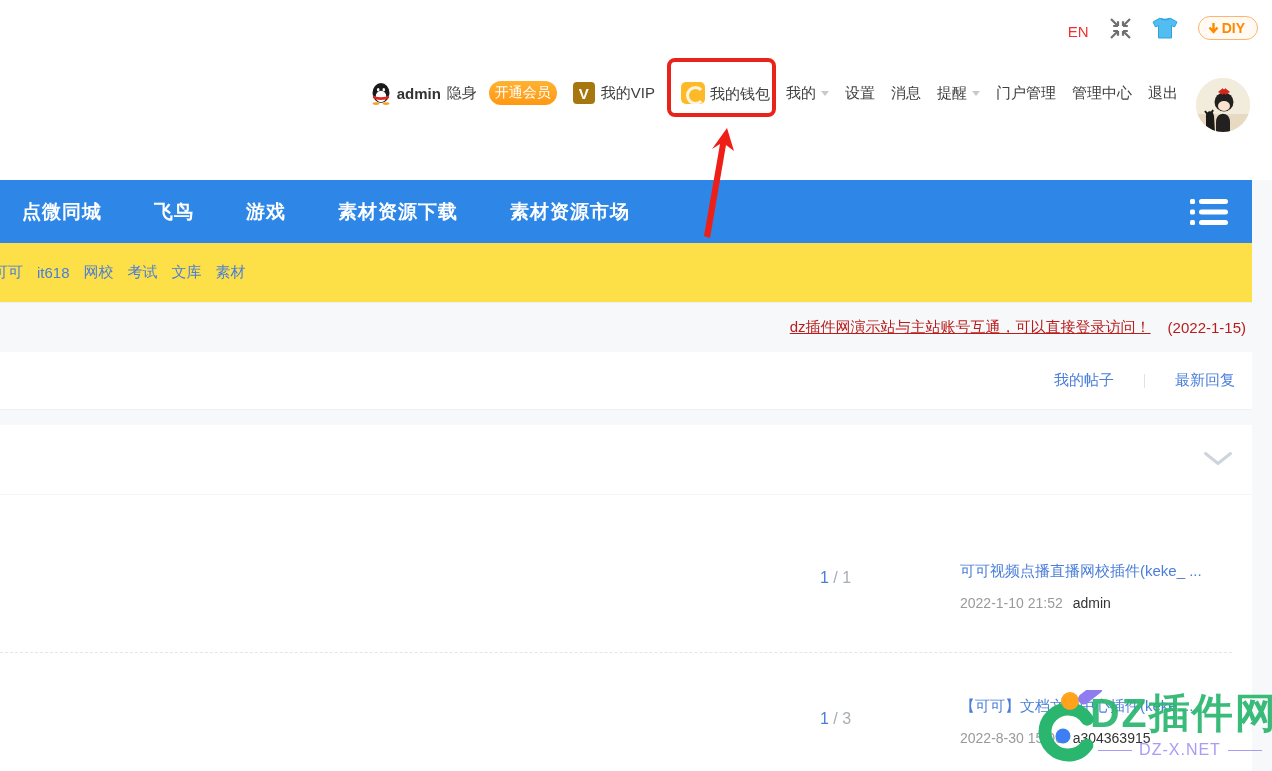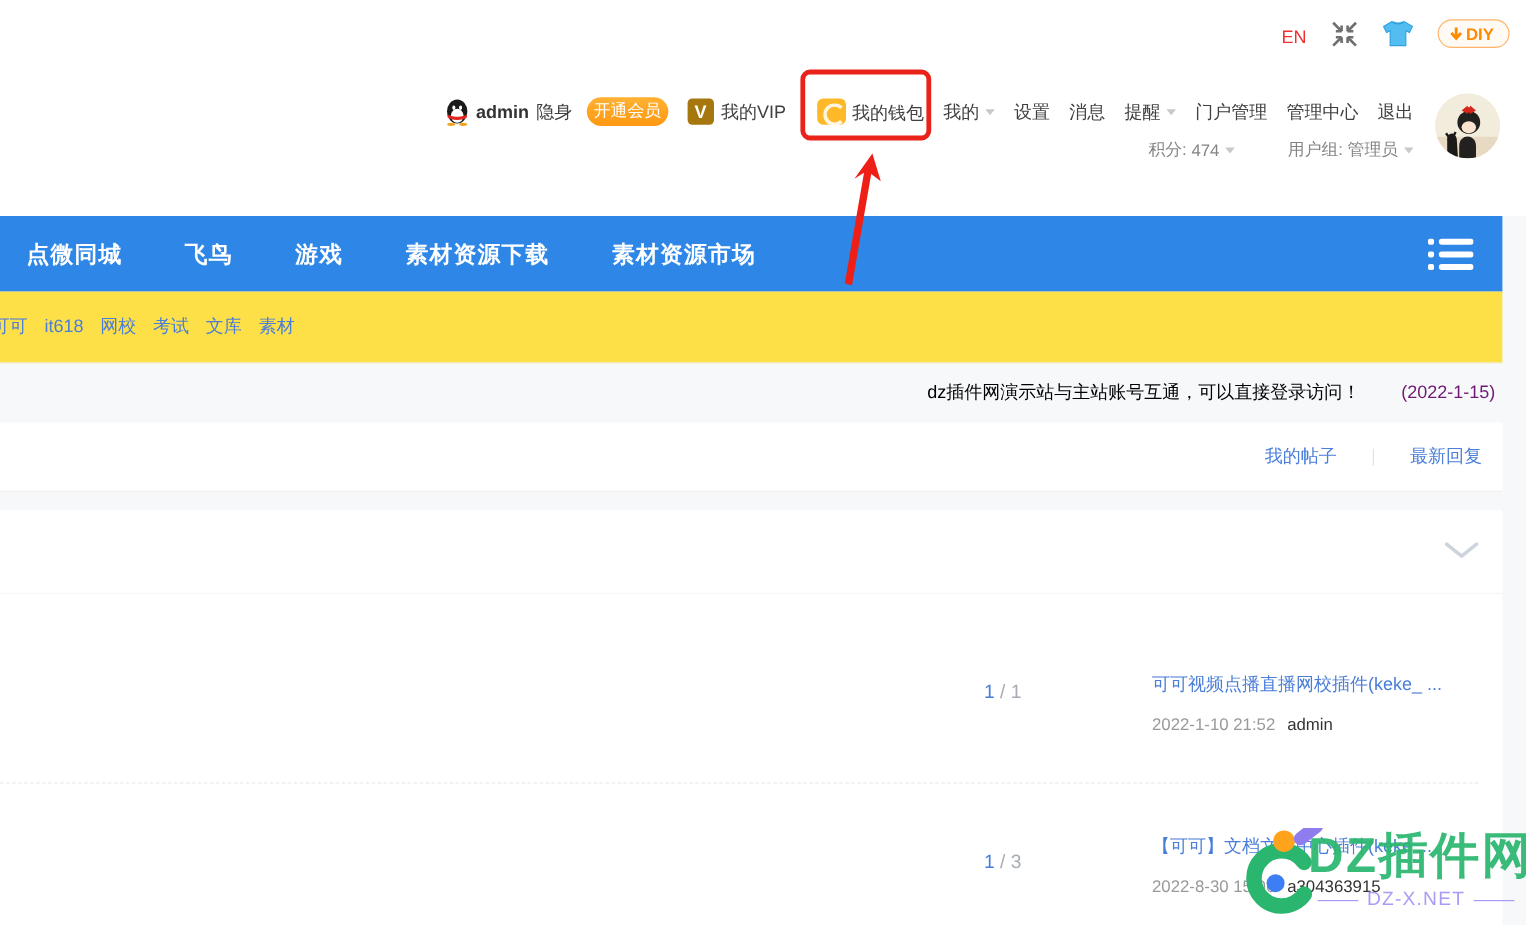--- a/index.html
+++ b/index.html
@@ -49,22 +49,22 @@
   .bluenav .nav-item { color:#fff; font-size:19px; font-weight:600; letter-spacing:1px; cursor:pointer; white-space:nowrap; }
   .list-ic { position:absolute; right:24px; top:17px; cursor:pointer; }
   
   .subnav { position:absolute; left:0; top:243px; width:1252px; height:60px; background:#fde047;
     border-bottom:1px solid #eef0f3; display:flex; align-items:center; gap:14px; font-size:15px; overflow:hidden; }
   .subnav a { color:#4a7ed9; cursor:pointer; white-space:nowrap; }
   .subnav a:first-child { margin-left:-7px; }
   
   .announce { position:absolute; left:0; top:303px; width:1252px; height:49px; background:#f6f8fa;
     display:flex; align-items:center; justify-content:flex-end; padding-right:6px; font-size:15px; }
-  .announce .msg { color:#000000; cursor:pointer;margin-left:40px; }
-  .announce .date { color:#701a75; margin-left:34px; }
+  .announce .msg { color:#b91c1c; text-decoration:underline; cursor:pointer;margin-left:40px; }
+  .announce .date { color:#b91c1c; margin-left:17px; }
   
   .tabsrow { position:absolute; left:0; top:352px; width:1252px; height:58px; background:#fff;
     border-bottom:1px solid #f0f0f0; display:flex; align-items:center; justify-content:flex-end; padding-right:17px; font-size:15px;gap:16px; }
   .tabsrow a { color:#4a7ed9; cursor:pointer; }
   .tab-div { width:1px; height:14px; background:#e2e2e2; margin:0 14px; }
   
   .module { position:absolute; left:0; top:425px; width:1252px; height:346px; background:#fff; }
   .collapse-row { position:relative; height:70px; border-bottom:1px solid #f4f5f7; }
   .chev { position:absolute; right:19px; top:26px; cursor:pointer; }
   .thread { position:relative; height:157px; }
@@ -166,32 +166,20 @@
         <span>门户管理</span>
       </span>
       <span class="menu-item">
         <span>管理中心</span>
       </span>
       <span class="menu-item">
         <span>退出</span>
       </span>
     </div>
 
-    <div class="stats-row">
-      <span class="stat">
-        <span>积分:</span>&nbsp;
-        <span>474</span>
-        <span class="caret"></span>
-      </span>
-      <span class="stat">
-        <span>用户组:</span>&nbsp;
-        <span>管理员</span>
-        <span class="caret"></span>
-      </span>
-    </div>
 
     <span class="avatar">
       <svg width="54" height="54" viewBox="0 0 54 54">
         <rect width="54" height="54" fill="#f2ecdc"></rect>
         <rect x="0" y="36" width="54" height="18" fill="#e8d9c2"></rect>
         <path d="M20 44 C20 33 34 33 34 44 L34 54 L20 54 Z" fill="#23211f"></path>
         <circle cx="28" cy="24" r="9.5" fill="#23211f"></circle>
         <path d="M22 26 a7 7 0 0 1 12 0 l0 -6 a7 7 0 0 0 -12 0 Z" fill="#23211f"></path>
         <ellipse cx="28" cy="28" rx="6" ry="5" fill="#fbe3cf"></ellipse>
         <path d="M22 14 L27 10 L27 17 Z" fill="#d6271d"></path>

